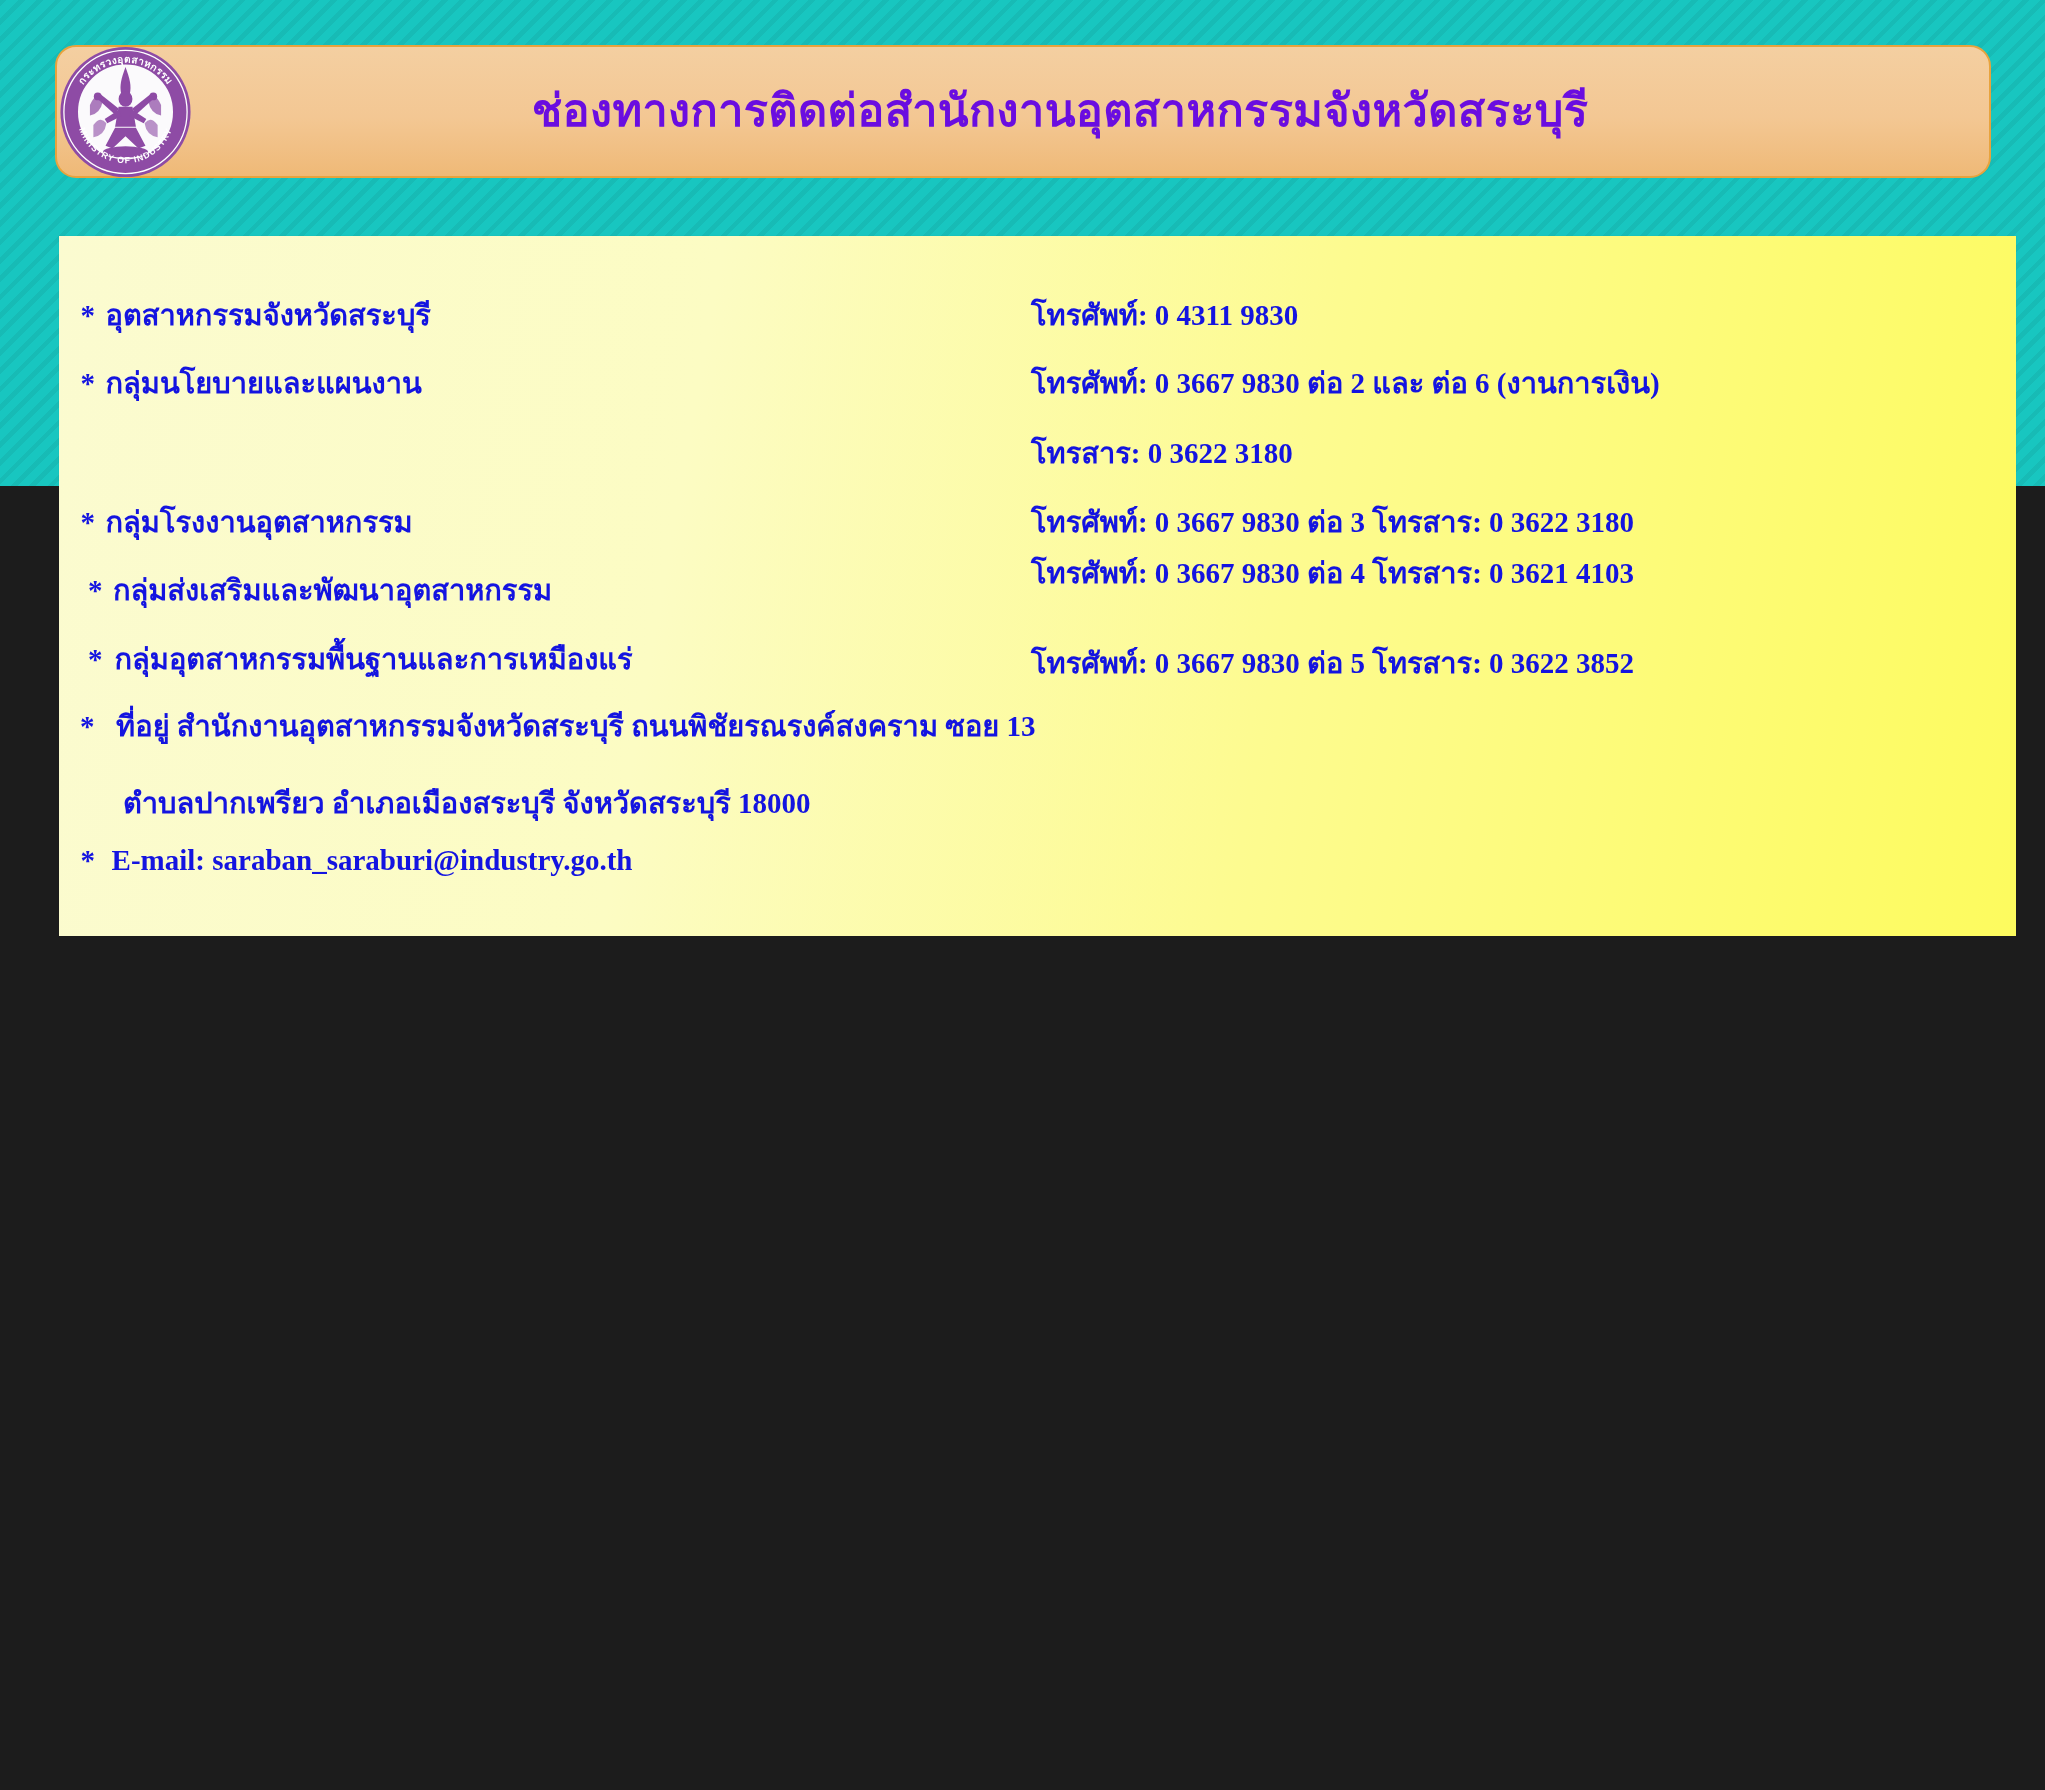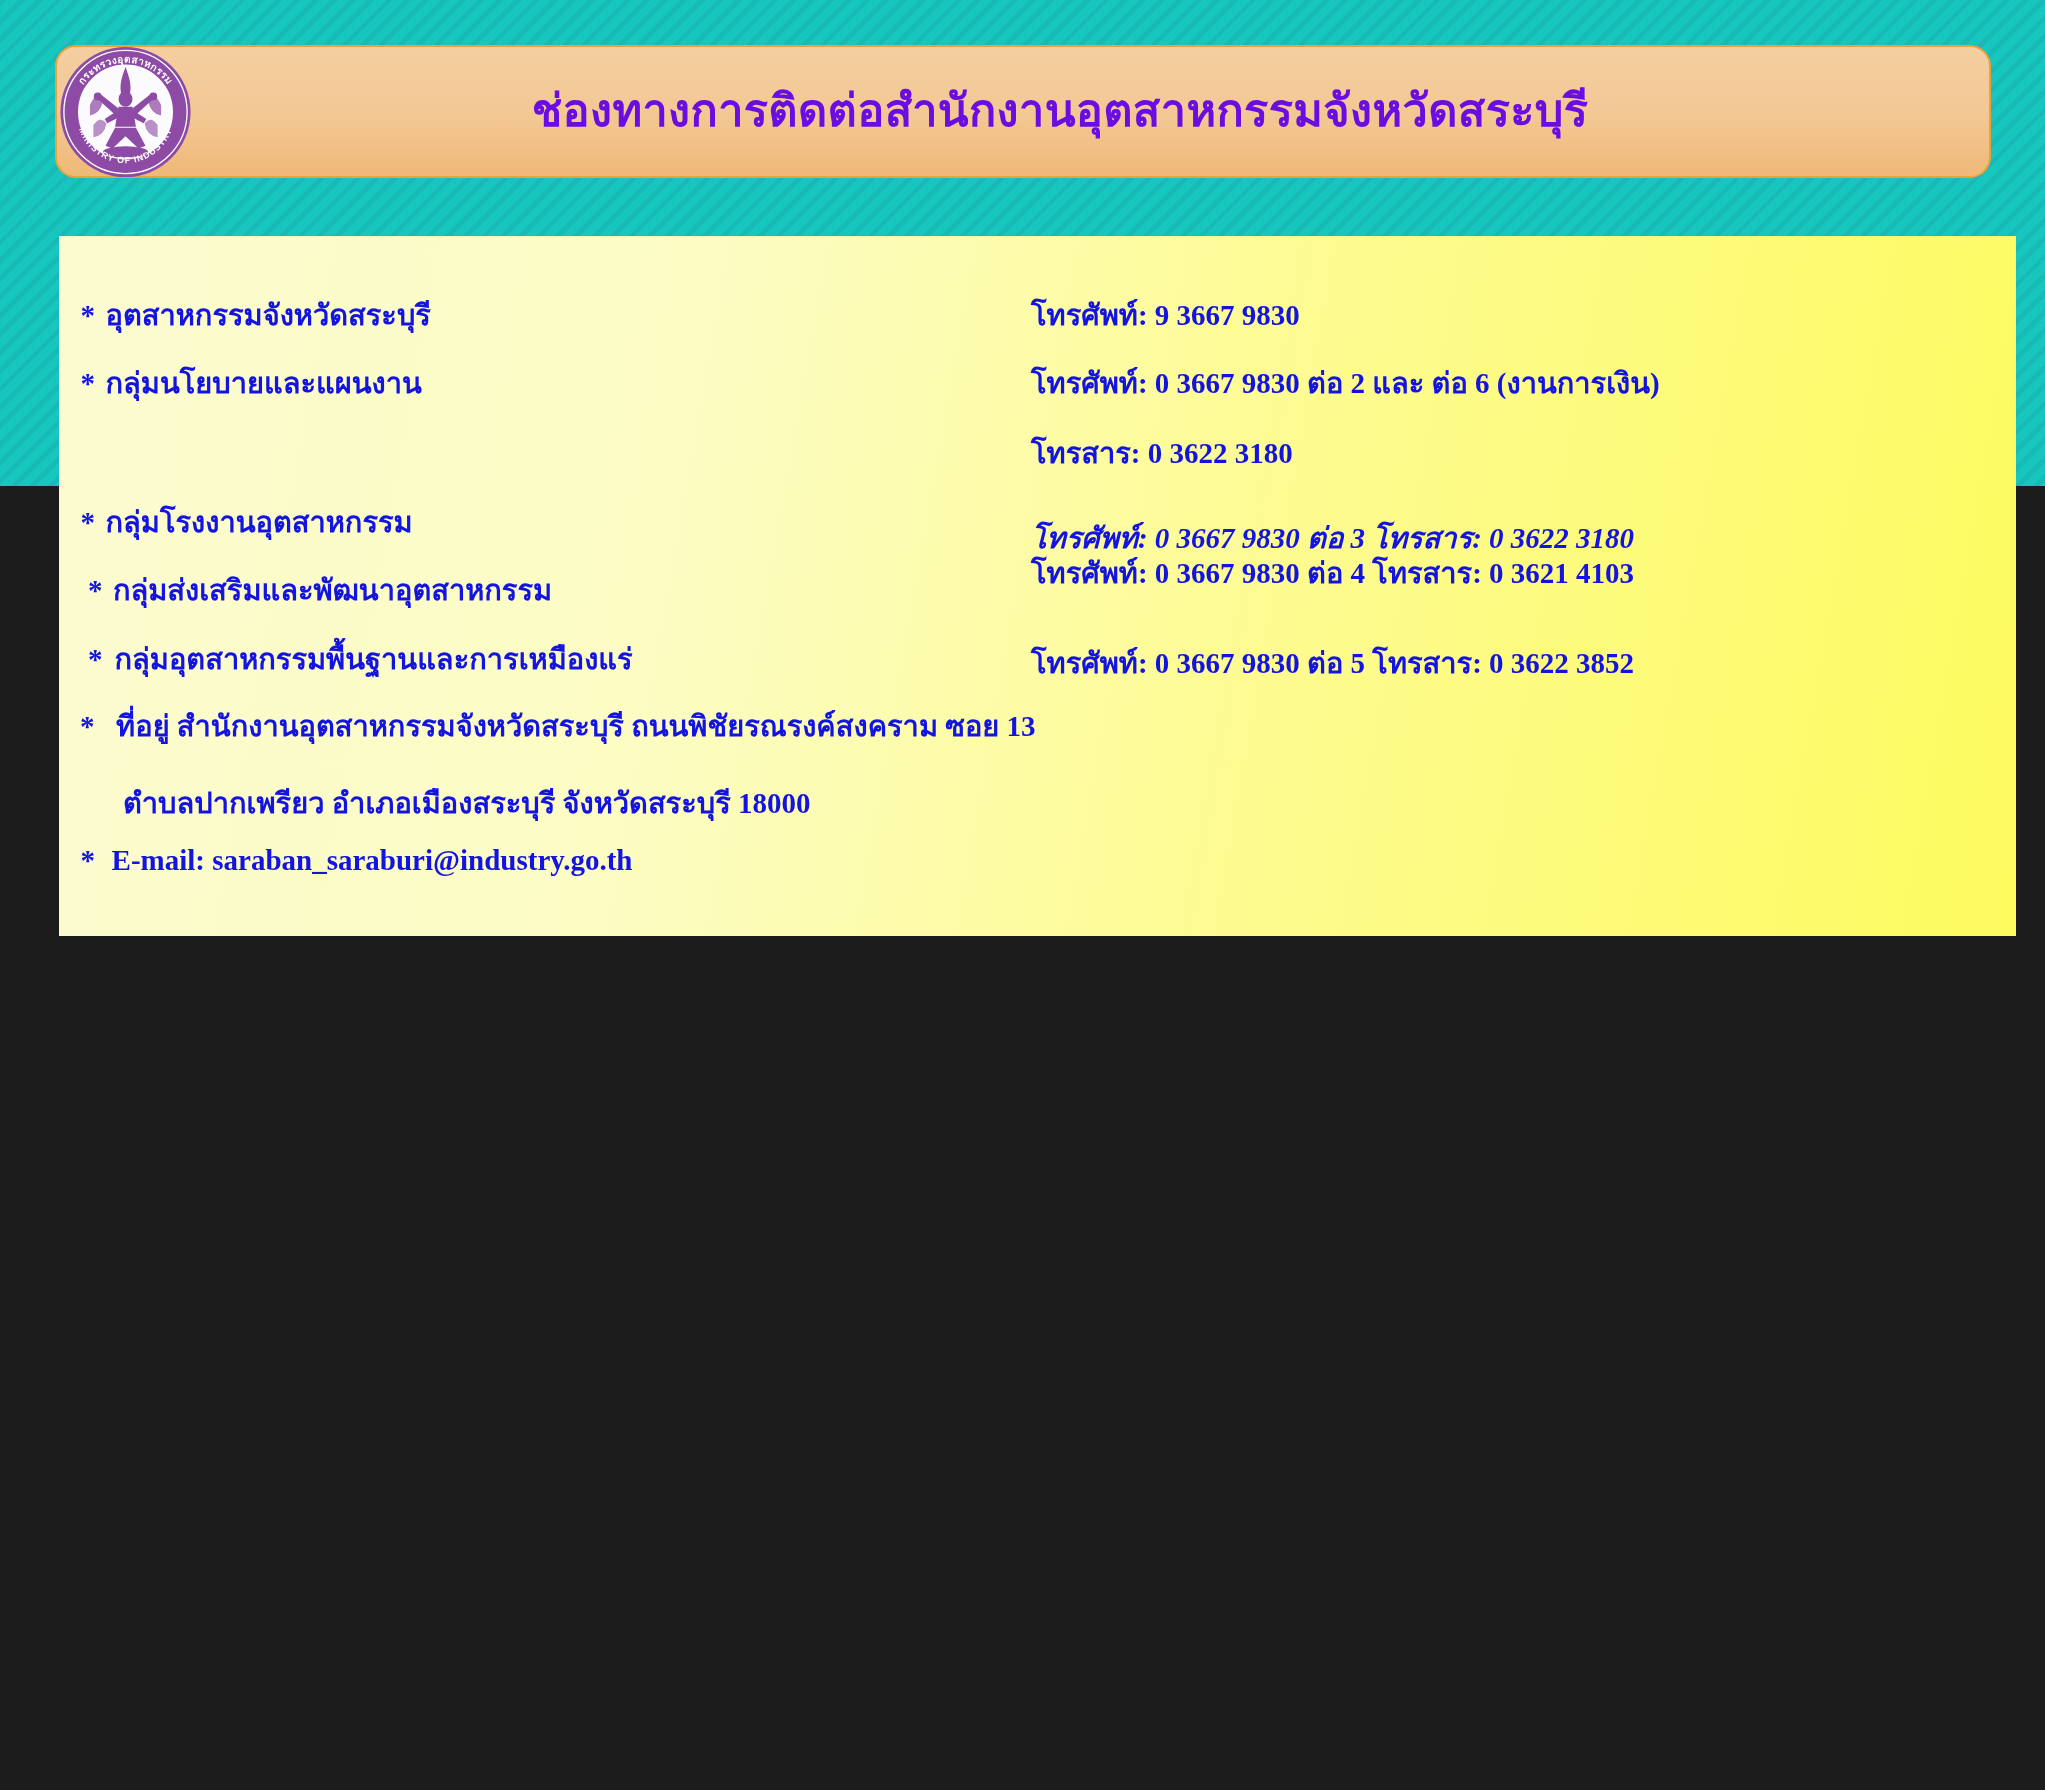--- a/index.html
+++ b/index.html
@@ -127,40 +127,40 @@
   </text>
 </svg>
 
 <div id="content-panel">
 
   <div class="contact-row col-left" style="top:65px;left:21.6px;">
     <span class="c-label">*</span>
     <span class="c-label" style="margin-left:10.4px;">อุตสาหกรรมจังหวัดสระบุรี</span>
   </div>
   <div class="contact-row col-right" style="top:65px;">
-    <span class="c-value">โทรศัพท์: 9 3667 9830</span>
+    <span class="c-value">โทรศัพท์: 0 4311 9830</span>
   </div>
 
   <div class="contact-row col-left" style="top:133px;left:21.6px;">
     <span class="c-label">*</span>
     <span class="c-label" style="margin-left:10.4px;">กลุ่มนโยบายและแผนงาน</span>
   </div>
   <div class="contact-row col-right" style="top:133px;">
     <span class="c-value">โทรศัพท์: 0 3667 9830 ต่อ 2 และ ต่อ 6 (งานการเงิน)</span>
   </div>
 
   <div class="contact-row col-right" style="top:203px;">
     <span class="c-value">โทรสาร:  0 3622 3180</span>
   </div>
 
   <div class="contact-row col-left" style="top:272px;left:21.6px;">
     <span class="c-label">*</span>
     <span class="c-label" style="margin-left:10.4px;">กลุ่มโรงงานอุตสาหกรรม</span>
   </div>
-  <div class="contact-row col-right" style="top:288px;font-style:italic;">
+  <div class="contact-row col-right" style="top:272px;">
     <span class="c-value">โทรศัพท์: 0 3667 9830 ต่อ 3  โทรสาร: 0 3622 3180</span>
   </div>
 
   <div class="contact-row col-left" style="top:340px;left:29px;">
     <span class="c-label">*</span>
     <span class="c-label" style="margin-left:10.4px;">กลุ่มส่งเสริมและพัฒนาอุตสาหกรรม</span>
   </div>
   <div class="contact-row col-right" style="top:323px;align-items:flex-end;">
     <span class="c-value">โทรศัพท์: 0 3667 9830 ต่อ 4 โทรสาร: 0 3621 4103</span>
   </div>

